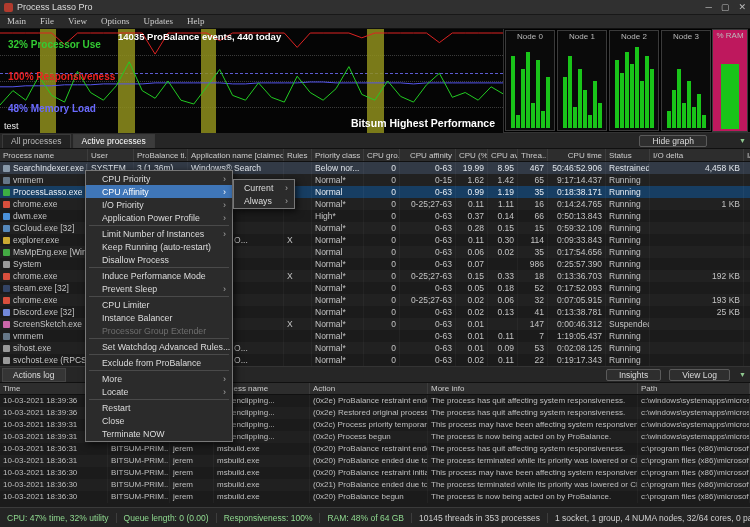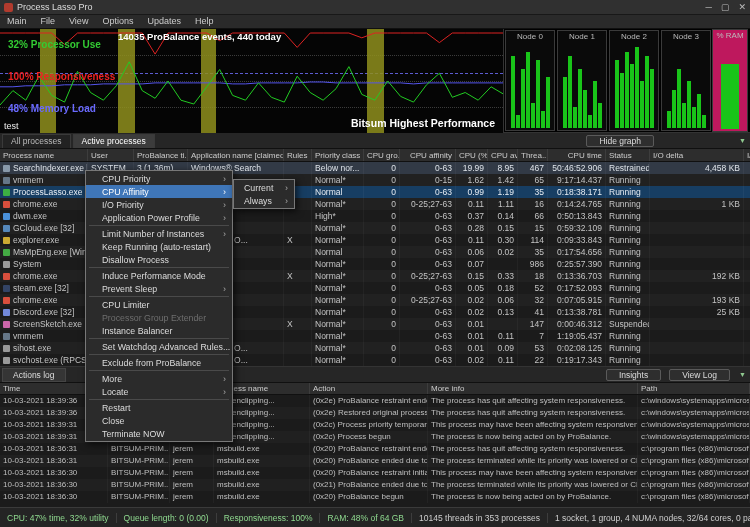--- a/index.html
+++ b/index.html
@@ -5,21 +5,21 @@
 *{margin:0;padding:0;box-sizing:border-box;}
 html,body{width:750px;height:527px;overflow:hidden;}
 body{font-family:"Liberation Sans",sans-serif;background:#1b1b1b;color:#c8c8c8;position:relative;}
 .app{position:absolute;inset:0;background:#202020;}
 
 .titlebar{position:absolute;left:0;top:0;right:0;height:15px;background:#303030;display:flex;align-items:center;padding:0 4px;font-size:9px;color:#ddd;border-bottom:1px solid #181818;}
 .appicon{width:9px;height:9px;background:#b23b2e;border-radius:2px;margin-right:4px;flex-shrink:0;}
 .wctl{margin-left:auto;display:flex;gap:9px;font-size:9px;color:#bbb;}
 .wctl span{cursor:default;}
 
-.menubar{position:absolute;left:0;top:15px;right:0;height:14px;background:#2a2a2a;display:flex;align-items:center;font-size:9px;border-bottom:1px solid #101010;}
+.menubar{position:absolute;left:0;top:15px;right:0;height:14px;background:#2a2a2a;display:flex;align-items:center;font-size:9px;border-bottom:1px solid #101010;font-family:Liberation Serif, serif;}
 .mbitem{padding:0 7px;color:#ccc;height:100%;line-height:13px;}
 
 .graphwrap{position:absolute;left:0;top:29px;width:750px;height:104px;background:#000;display:flex;border-bottom:1px solid #333;}
 .maingraph{position:relative;width:504px;height:104px;background:#050505;overflow:hidden;border-right:1px solid #333;}
 .grid{position:absolute;left:0;right:0;height:0;border-top:1px dotted #3c3c3c;}
 .threshold{position:absolute;left:0;right:0;height:0;border-top:1px dashed #5c5ccf;top:44px;}
 .ebars{position:absolute;inset:0;}
 .ebar{position:absolute;top:0;bottom:0;background:#8f8f1d;opacity:.85;}
 svg.lines{position:absolute;inset:0;width:504px;height:104px;}
 .glabel{position:absolute;font-weight:bold;white-space:nowrap;}
@@ -33,21 +33,21 @@
 .nbars{flex:1;display:flex;align-items:flex-end;justify-content:center;gap:1px;padding:1px 2px 2px;}
 .nbar{width:4px;background:#19c419;}
 .rampanel{width:36px;background:#be185d;border:1px solid #3a3a3a;display:flex;flex-direction:column;}
 .rambarwrap{flex:1;display:flex;align-items:flex-end;justify-content:center;padding:1px 2px 2px;}
 .rambar{width:18px;background:#19c419;}
 
 .tabbar{position:absolute;left:0;top:133px;right:0;height:16px;background:#262626;border-bottom:1px solid #101010;display:flex;align-items:center;font-size:8.5px;}
 .tab{padding:0 8px;height:14px;line-height:13px;background:#222;border:1px solid #3a3a3a;border-bottom:none;margin-left:2px;color:#bbb;white-space:nowrap;}
 .tab.active{background:#3c3c3c;color:#fff;}
 .btn{background:#2e2e2e;border:1px solid #5a5a5a;color:#ddd;font-size:8.5px;padding:0 12px;height:12px;line-height:11px;border-radius:2px;white-space:nowrap;}
-.hidegraph{margin-left:auto;margin-right:96px;}
+.hidegraph{margin-left:auto;margin-right:43px;}
 .filtericon{position:absolute;right:4px;font-size:7px;color:#8fc98f;}
 
 .ptable{position:absolute;left:0;top:149px;width:750px;height:217px;overflow:hidden;background:#1b1b1b;}
 .phead{display:flex;height:13px;background:#2d2d2d;border-bottom:1px solid #101010;font-size:8px;color:#ccc;}
 .hcell{padding:0 3px;line-height:13px;border-right:1px solid #3d3d3d;overflow:hidden;white-space:nowrap;flex-shrink:0;}
 .r{text-align:right;}
 .prow{display:flex;height:12px;font-size:8.5px;line-height:12px;color:#c4c4c4;}
 .prow.alt{background:#212121;}
 .prow.hl{background:#323a46;color:#dfe4ea;}
 .prow.sel{background:#173e63;color:#e8eef5;}
@@ -656,26 +656,26 @@
         <span>Induce Performance Mode</span>
       </div>
       <div class="mitem">
         <span>Prevent Sleep</span>
         <span class="arr">›</span>
       </div>
       <div class="msep"></div>
       <div class="mitem">
         <span>CPU Limiter</span>
       </div>
+      <div class="mitem">
+        <span>Instance Balancer</span>
+      </div>
       <div class="mitem dis">
         <span>Processor Group Extender</span>
       </div>
-      <div class="mitem">
-        <span>Instance Balancer</span>
-      </div>
       <div class="msep"></div>
       <div class="mitem">
         <span>Set Watchdog Advanced Rules...</span>
       </div>
       <div class="msep"></div>
       <div class="mitem">
         <span>Exclude from ProBalance</span>
       </div>
       <div class="msep"></div>
       <div class="mitem">

